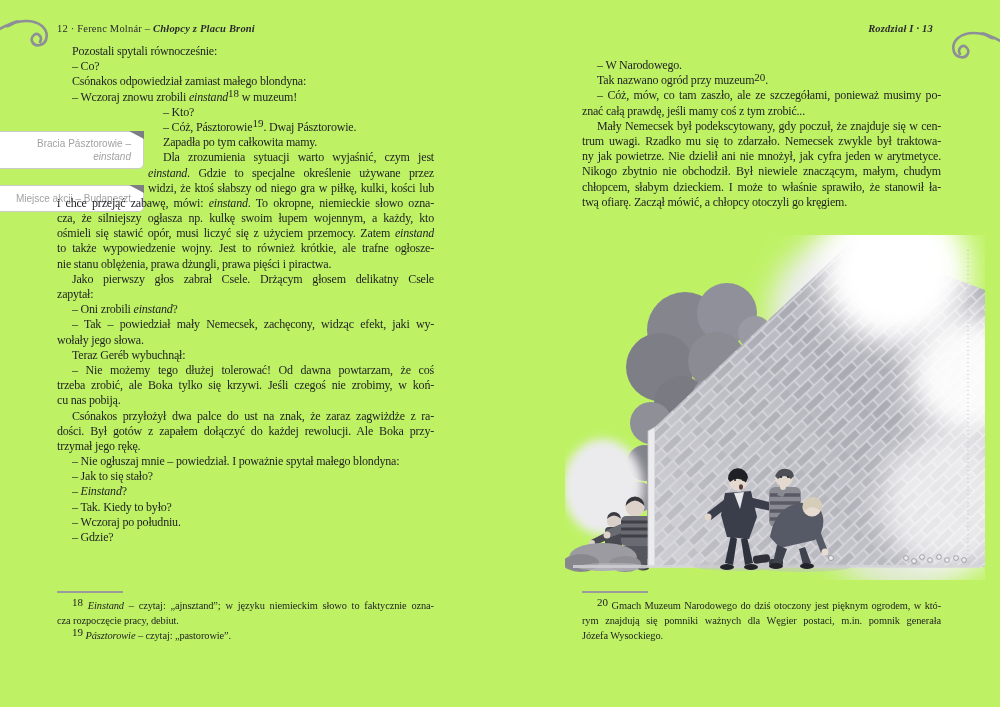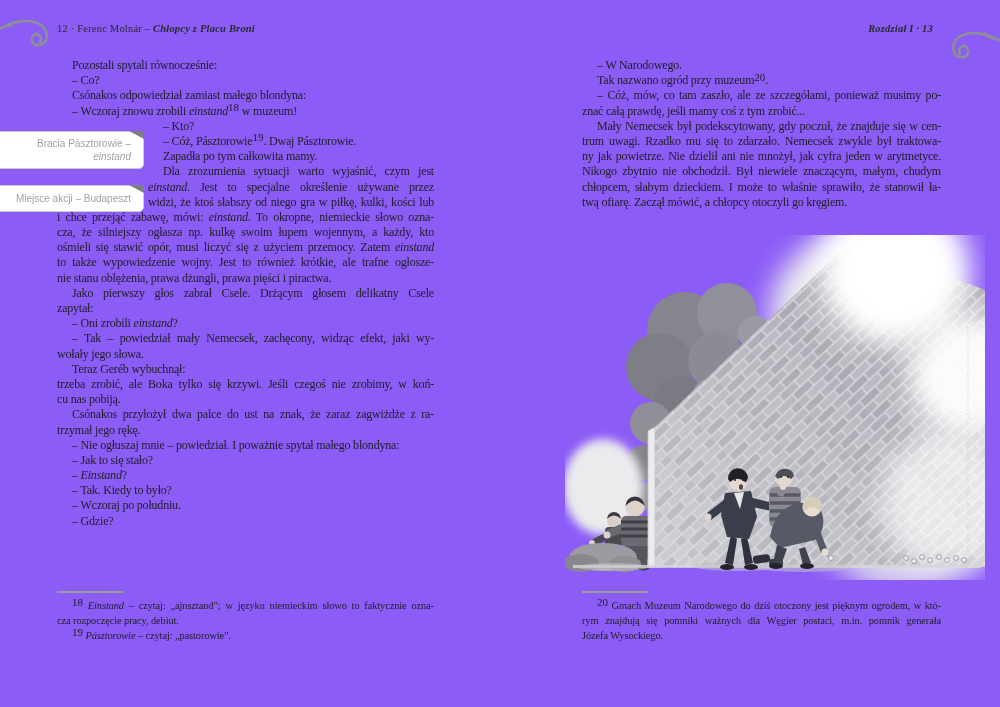--- a/index.html
+++ b/index.html
@@ -1,16 +1,16 @@
 <!DOCTYPE html>
 <html><head>
 <meta charset="utf-8">
 <style>
   html,body{margin:0;padding:0;background:#888;}
-  #spread{position:relative;width:1000px;height:707px;background:#8b5cf6;overflow:hidden;
+  #spread{position:relative;width:1000px;height:707px;background:#bef264;overflow:hidden;
           font-family:"Liberation Serif",serif;color:#1e1e22;}
   
   .pheader{position:absolute;top:23px;font-size:10.5px;color:#2a2a2e;letter-spacing:.2px;}
   .pheader .bi{font-weight:bold;font-style:italic;}
   
   .flourish{position:absolute;}
   
   .textcol{position:absolute;font-size:12px;letter-spacing:-0.2px;}
   .bl{height:15.2px;line-height:15.2px;overflow:hidden;text-align:justify;}
   .bl.jl{text-align-last:justify;}
@@ -55,21 +55,21 @@
   <div class="mnote" style="top:131px;height:38px">
     <div class="mnote-marker"></div>
     <div>Bracia Pásztorowie –</div>
     <div class="it">einstand</div>
   </div>
   <div class="mnote" style="top:185px;height:27px">
     <div class="mnote-marker"></div>
     <div>Miejsce akcji – Budapeszt</div>
   </div>
 
-  <div class="textcol" style="left:57px;top:58px;width:377px">
+  <div class="textcol" style="left:57px;top:44px;width:377px">
     <div>
         <div>
           <div class="bl ind"><span>Pozostali spytali równocześnie:</span></div>
         </div>
         <div>
           <div class="bl ind"><span>– Co?</span></div>
         </div>
         <div>
           <div class="bl ind"><span>Csónakos odpowiedział zamiast małego blondyna:</span></div>
         </div>
@@ -83,21 +83,21 @@
           <div class="bl ind"><span>– Kto?</span></div>
         </div>
         <div>
           <div class="bl ind"><span>– Cóż, Pásztorowie</span><span class="sup">19</span><span>. Dwaj Pásztorowie.</span></div>
         </div>
         <div>
           <div class="bl ind"><span>Zapadła po tym całkowita mamy.</span></div>
         </div>
         <div>
           <div class="bl jl ind"><span>Dla zrozumienia sytuacji warto wyjaśnić, czym jest</span></div>
-          <div class="bl jl"><span class="it">einstand</span><span>. Jest to specjalne określenie używane przez</span></div>
+          <div class="bl jl"><span class="it">einstand</span><span>. Gdzie to specjalne określenie używane przez</span></div>
           <div class="bl jl"><span>widzi, że ktoś słabszy od niego gra w piłkę, kulki, kości lub coś podobnego –</span></div>
           <div class="bl jl"><span>i chce przejąć zabawę, mówi: </span><span class="it">einstand</span><span>. To okropne, niemieckie słowo ozna-</span></div>
           <div class="bl jl"><span>cza, że silniejszy ogłasza np. kulkę swoim łupem wojennym, a każdy, kto</span></div>
           <div class="bl jl"><span>ośmieli się stawić opór, musi liczyć się z użyciem przemocy. Zatem </span><span class="it">einstand</span></div>
           <div class="bl jl"><span>to także wypowiedzenie wojny. Jest to również krótkie, ale trafne ogłosze-</span></div>
           <div class="bl"><span>nie stanu oblężenia, prawa dżungli, prawa pięści i piractwa.</span></div>
         </div>
         <div>
           <div class="bl jl ind"><span>Jako pierwszy głos zabrał Csele. Drżącym głosem delikatny Csele</span></div>
           <div class="bl"><span>zapytał:</span></div>
@@ -106,25 +106,27 @@
           <div class="bl ind"><span>– Oni zrobili </span><span class="it">einstand</span><span>?</span></div>
         </div>
         <div>
           <div class="bl jl ind"><span>– Tak – powiedział mały Nemecsek, zachęcony, widząc efekt, jaki wy-</span></div>
           <div class="bl"><span>wołały jego słowa.</span></div>
         </div>
         <div>
           <div class="bl ind"><span>Teraz Geréb wybuchnął:</span></div>
         </div>
         <div>
+          <div class="bl jl ind"><span>– Nie możemy tego dłużej tolerować! Od dawna powtarzam, że coś</span></div>
           <div class="bl jl"><span>trzeba zrobić, ale Boka tylko się krzywi. Jeśli czegoś nie zrobimy, w koń-</span></div>
           <div class="bl"><span>cu nas pobiją.</span></div>
         </div>
         <div>
           <div class="bl jl ind"><span>Csónakos przyłożył dwa palce do ust na znak, że zaraz zagwiżdże z ra-</span></div>
+          <div class="bl jl"><span>dości. Był gotów z zapałem dołączyć do każdej rewolucji. Ale Boka przy-</span></div>
           <div class="bl"><span>trzymał jego rękę.</span></div>
         </div>
         <div>
           <div class="bl ind"><span>– Nie ogłuszaj mnie – powiedział. I poważnie spytał małego blondyna:</span></div>
         </div>
         <div>
           <div class="bl ind"><span>– Jak to się stało?</span></div>
         </div>
         <div>
           <div class="bl ind"><span>– </span><span class="it">Einstand</span><span>?</span></div>

